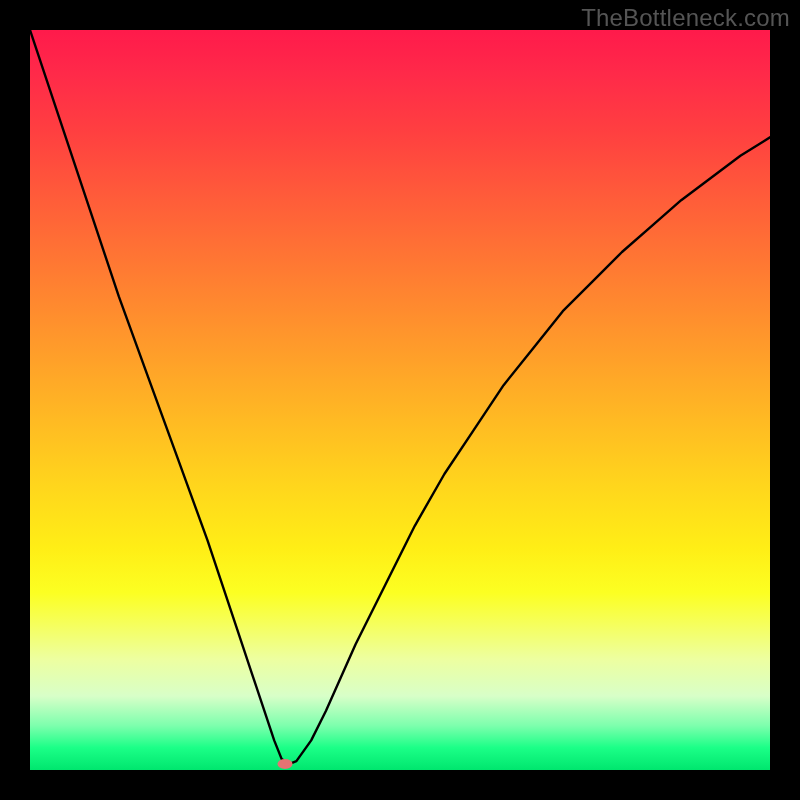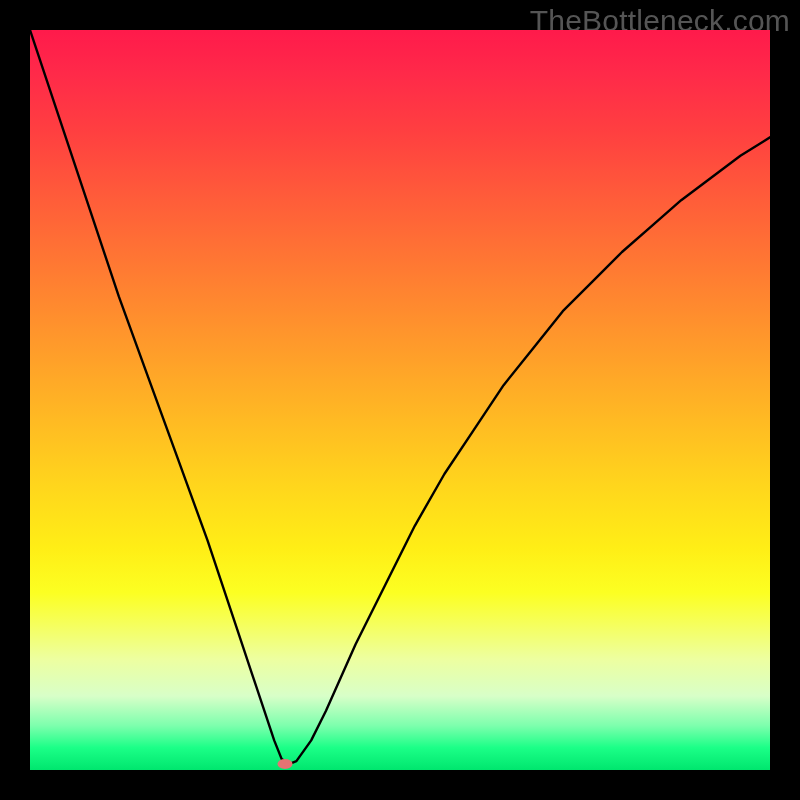--- a/index.html
+++ b/index.html
@@ -9,21 +9,21 @@
     height: 800px;
     background: #000;
     position: relative;
   }
   .watermark {
     position: absolute;
     top: 4px;
     right: 10px;
     color: #555;
     font-family: Arial, Helvetica, sans-serif;
-    font-size: 30px;
+    font-size: 24px;
     letter-spacing: 0.2px;
   }
   .plot {
     position: absolute;
     left: 30px;
     top: 30px;
     width: 740px;
     height: 740px;
     background: linear-gradient(to bottom,
       #ff1a4b 0%,

